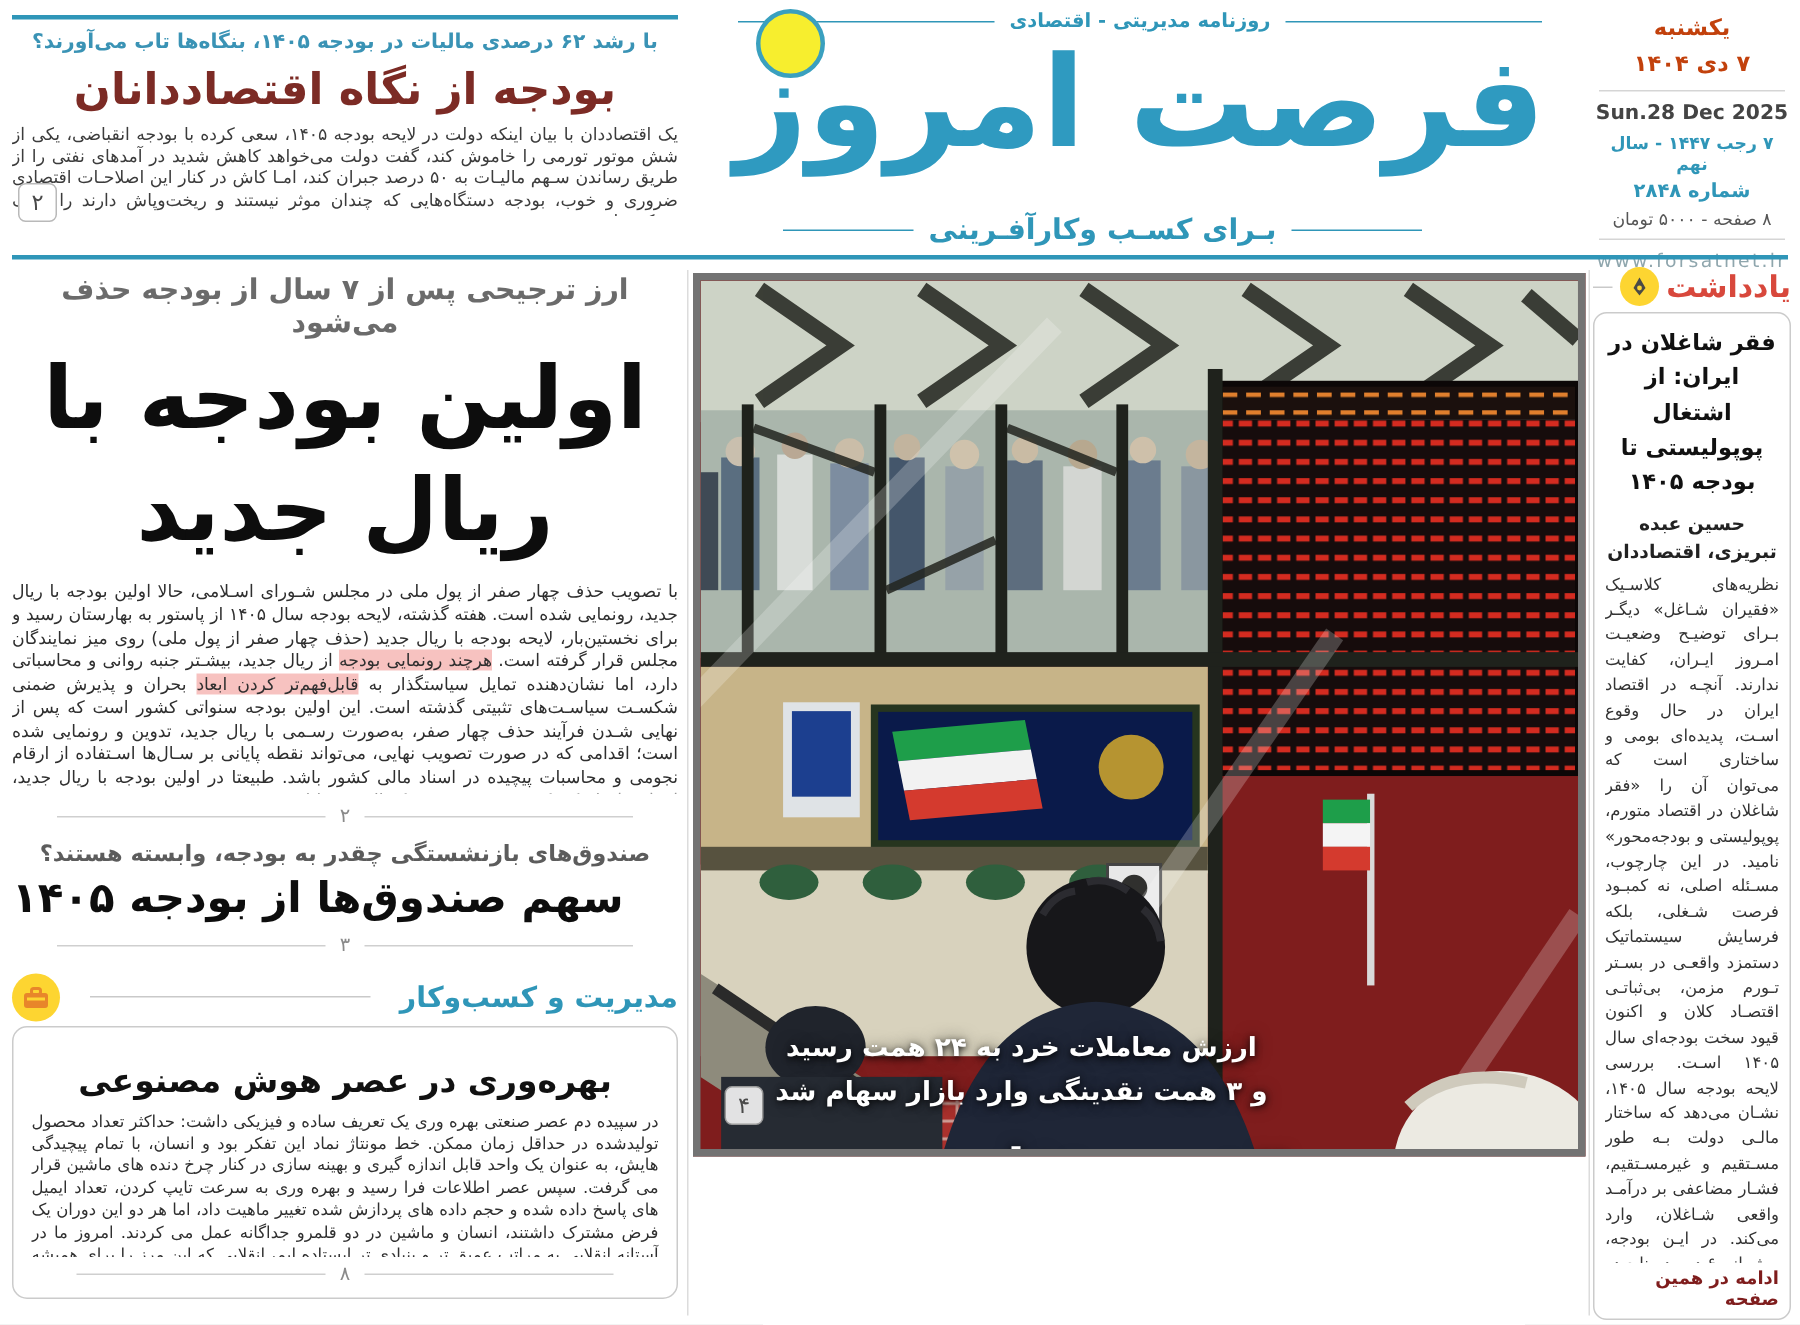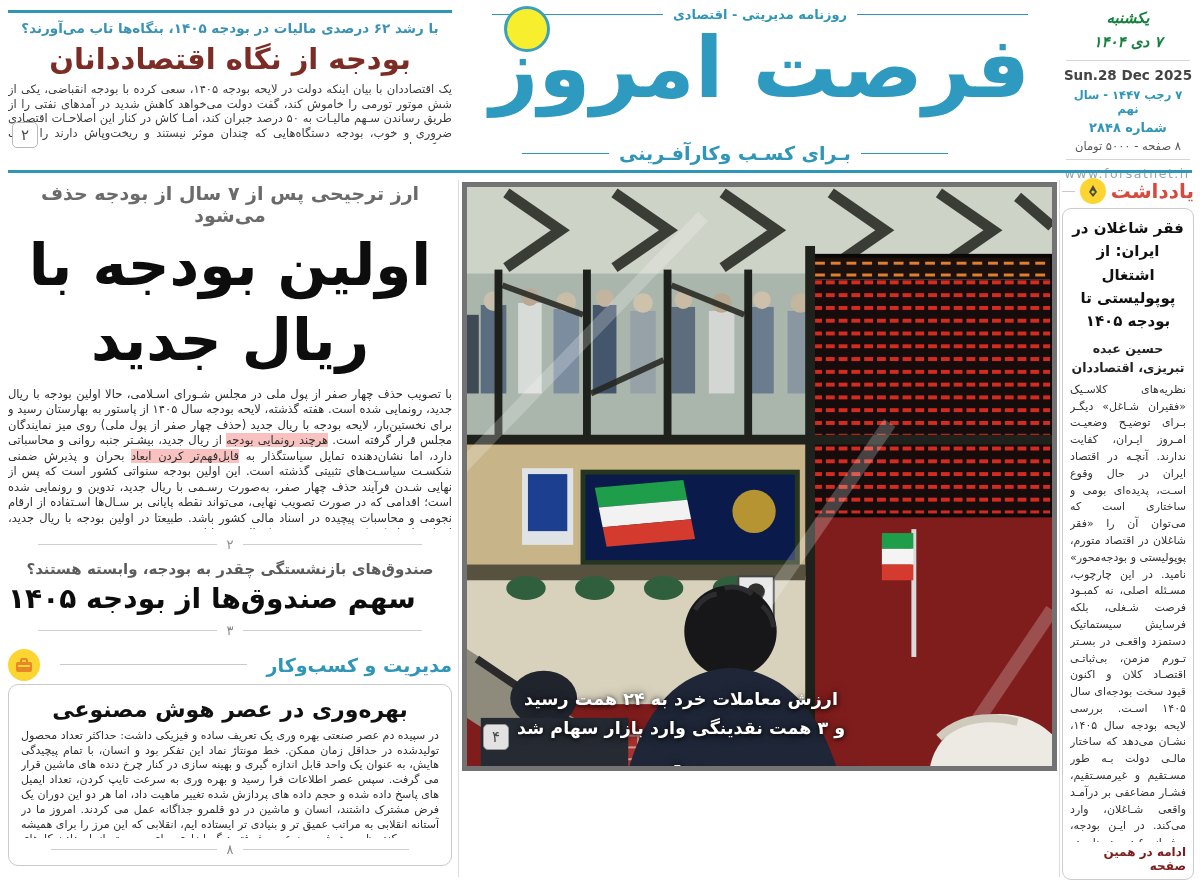--- a/index.html
+++ b/index.html
@@ -23,21 +23,21 @@
   .labelrow .line{flex:1;border-top:1.5px solid #2f96b8;}
   .labelrow .txt{color:#2f96b8;font-size:13px;font-weight:bold;white-space:nowrap;}
   .logo{font-size:84px;font-weight:bold;color:#2f9ac0;line-height:1.05;margin-top:2px;letter-spacing:-2px;}
   .sun{position:absolute;left:42px;top:6px;width:46px;height:46px;border-radius:50%;
        background:#f7ee2e;border:3px solid #3aa0bf;}
   .tagrow{position:absolute;bottom:6px;left:60px;right:110px;display:flex;align-items:center;gap:10px;}
   .tagrow .line{flex:1;border-top:1.5px solid #2f96b8;}
   .tagrow .txt{color:#2f96b8;font-size:19px;font-weight:bold;white-space:nowrap;}
 
   .datebox{position:absolute;left:1062px;width:132px;top:6px;text-align:center;}
-  .datebox .fa1{color:#15803d;font-weight:bold;font-size:15px;line-height:1.6;font-style:italic;}
+  .datebox .fa1{color:#c2410c;font-weight:bold;font-size:15px;line-height:1.6;}
   .datebox .sep{border-top:1px solid #d5d5d5;margin:6px 4px;}
   .datebox .en{color:#444;font-weight:bold;font-size:13.5px;}
   .datebox .fa2{color:#2f96b8;font-size:11.5px;font-weight:bold;margin-top:5px;}
   .datebox .fa3{color:#2f96b8;font-size:13px;font-weight:bold;margin-top:4px;}
   .datebox .fa4{color:#555;font-size:11.5px;margin-top:4px;}
   .datebox .web{color:#8fa6ad;font-size:12.5px;letter-spacing:1.5px;margin-top:4px;}
 
   .hr-teal{position:absolute;left:8px;right:8px;top:170px;border-top:3px solid #2f96b8;}
   .vsep1{position:absolute;left:458px;top:180px;bottom:6px;border-left:1px solid #dcdcdc;}
   .vsep2{position:absolute;left:1059px;top:180px;bottom:6px;border-left:1px solid #dcdcdc;}
@@ -51,21 +51,21 @@
   .divnum{display:flex;align-items:center;gap:10px;color:#8a8a8a;font-size:13px;margin:8px 30px;}
   .divnum::before,.divnum::after{content:"";flex:1;border-top:1px solid #cfcfcf;}
   .funds-kicker{color:#5c5c5c;font-size:15px;font-weight:bold;text-align:center;}
   .funds-h{color:#0d0d0d;font-size:28px;font-weight:900;text-align:left;margin-top:4px;}
 
   .sec-head{display:flex;align-items:center;gap:20px;margin-top:10px;height:34px;}
   .sec-head .txt{font-size:19px;font-weight:bold;white-space:nowrap;}
   .sec-head .line{flex:1;border-top:1.5px solid #c9c9c9;}
   .icircle{width:32px;height:32px;border-radius:50%;background:#fdd531;display:flex;align-items:center;justify-content:center;flex:0 0 auto;}
   .biz .txt{color:#2f96b8;}
-  .bizbox{border:1.5px solid #cbcbcb;border-radius:10px;padding:8px 12px 6px;margin-top:2px;height:182px;
+  .bizbox{border:1.5px solid #cbcbcb;border-radius:10px;padding:20px 12px 6px;margin-top:2px;height:182px;
           display:flex;flex-direction:column;}
   .bizbox .h{font-size:22px;font-weight:900;color:#111;text-align:center;margin:4px 0 7px;}
   .bizbox .body{font-size:11px;line-height:14.8px;text-align:justify;color:#2f2f2f;flex:1;overflow:hidden;}
   .bizbox .divnum{margin:4px 30px 2px;}
 
   
   .photo{position:absolute;left:462px;top:182px;width:595px;height:589px;border:5px solid #737373;background:#7f1d1d;overflow:hidden;}
   .photo svg{position:absolute;inset:0;}
   .caption{position:absolute;left:8px;width:412px;top:498px;text-align:center;color:#fff;
            text-shadow:0 1px 4px rgba(0,0,0,.85),0 0 10px rgba(0,0,0,.5);}

